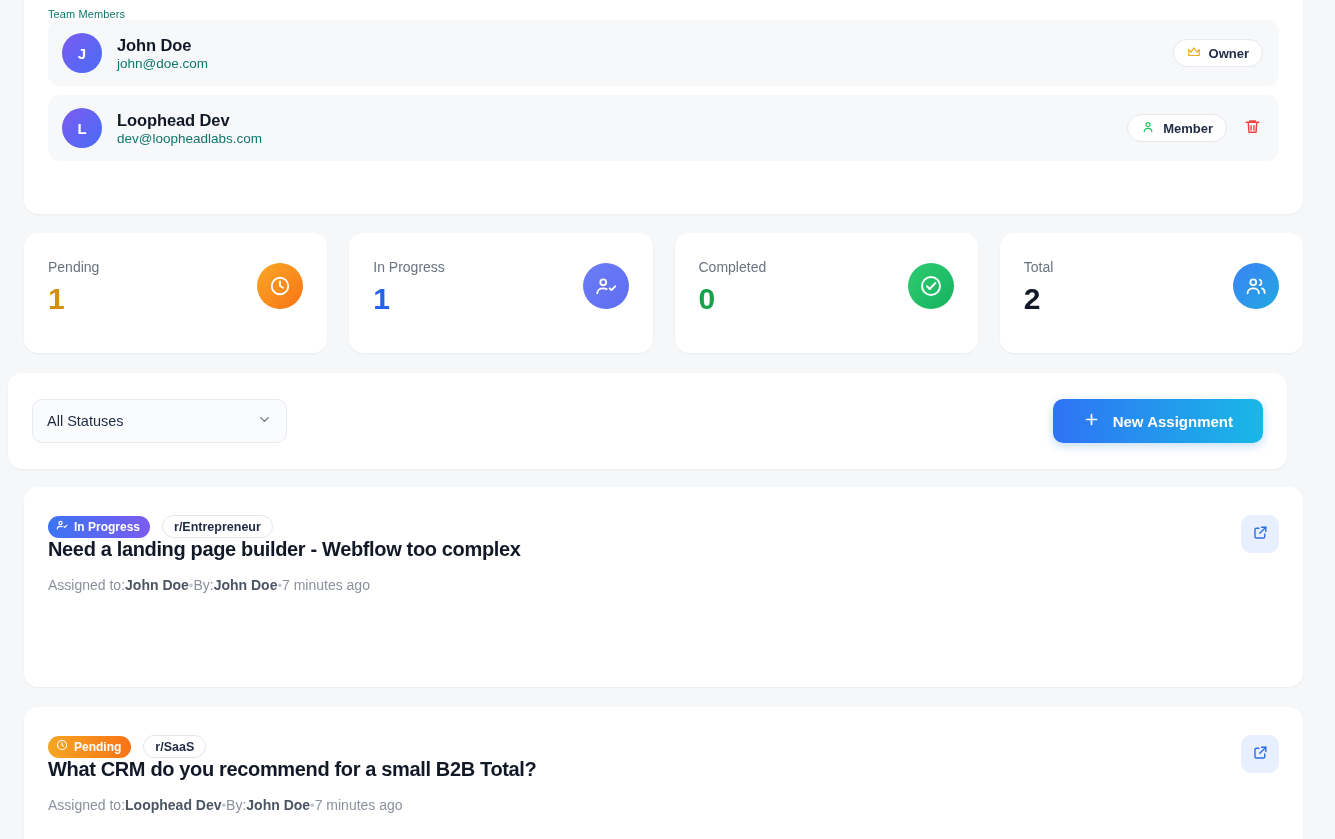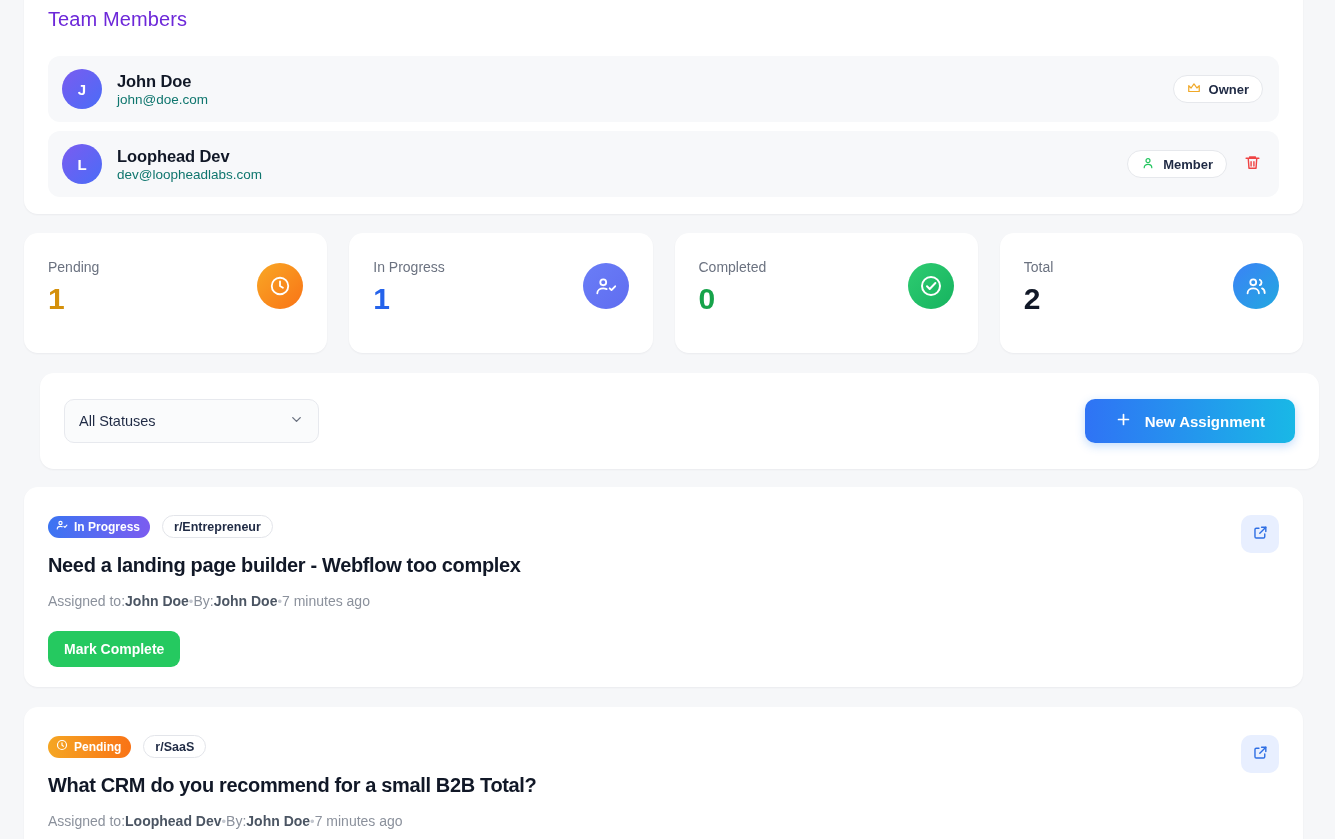--- a/index.html
+++ b/index.html
@@ -27,24 +27,24 @@
     left: 24px;
     top: -44px;
     width: 1279px;
     height: 258px;
     border-radius: 14px;
     background: #ffffff;
     box-shadow: 0 1px 2px rgba(16,24,40,0.05);
     padding: 52px 24px 20px 24px;
   }
   .team-title {
-    font-size: 20px;
-    color: #6d28d9;
+    font-size: 11px;
+    color: #0f766e;
     font-weight: 400;
-    margin-bottom: 25px;
+    margin-bottom: 0;
     letter-spacing: .1px;
   }
   .member-list { display: flex; flex-direction: column; gap: 9px; }
   .member-row {
     display: flex;
     align-items: center;
     background: #f7f8fa;
     border-radius: 12px;
     height: 66px;
     padding: 0 16px 0 14px;
@@ -119,21 +119,21 @@
     margin-top: 4px;
   }
   .ic-pending  { background: linear-gradient(135deg, #f9a825 0%, #f97316 100%); }
   .ic-progress { background: linear-gradient(135deg, #6a7df7 0%, #5f6df0 100%); }
   .ic-complete { background: linear-gradient(135deg, #2ecc71 0%, #16b35f 100%); }
   .ic-total    { background: linear-gradient(135deg, #3b82f6 0%, #22a8e0 100%); }
 
   
   .filter-bar {
     position: absolute;
-    left: 40px;
+    left: 8px;
     top: 373px;
     width: 1279px;
     height: 96px;
     background: #ffffff;
     border-radius: 14px;
     box-shadow: 0 1px 2px rgba(16,24,40,0.05);
     display: flex;
     align-items: center;
     justify-content: space-between;
     padding: 0 24px;
@@ -203,21 +203,20 @@
     padding: 0 11px;
     border-radius: 999px;
     border: 1px solid #e3e5ea;
     background: #ffffff;
     font-size: 12.5px;
     font-weight: 700;
     color: #1f2a44;
   }
 
   .assignment-title {
-    margin-top: 16px;
     font-size: 20px;
     font-weight: 700;
     color: #111827;
     letter-spacing: -.35px;
   }
   .assignment-meta {
     margin-top: 16px;
     font-size: 14px;
     color: #8b919c;
     display: flex;
@@ -407,21 +406,20 @@
     <div class="assignment-meta">
       <span>Assigned to:</span>
       <b>John Doe</b>
       <span class="dot">•</span>
       <span>By:</span>
       <b>John Doe</b>
       <span class="dot">•</span>
       <span>7 minutes ago</span>
     </div>
 
-    <button class="mark-btn">Mark Complete</button>
 
     <button class="open-btn">
       <span>
         <svg width="17" height="17" viewBox="0 0 24 24" fill="none" stroke="#2f6fe4" stroke-width="2" stroke-linecap="round" stroke-linejoin="round">
           <path d="M13.5 4.5H19.5V10.5"></path>
           <path d="M19.5 4.5L11 13"></path>
           <path d="M18 14.2V18a1.8 1.8 0 01-1.8 1.8H6A1.8 1.8 0 014.2 18V7.8A1.8 1.8 0 016 6h3.8"></path>
         </svg>
       </span>
     </button>

